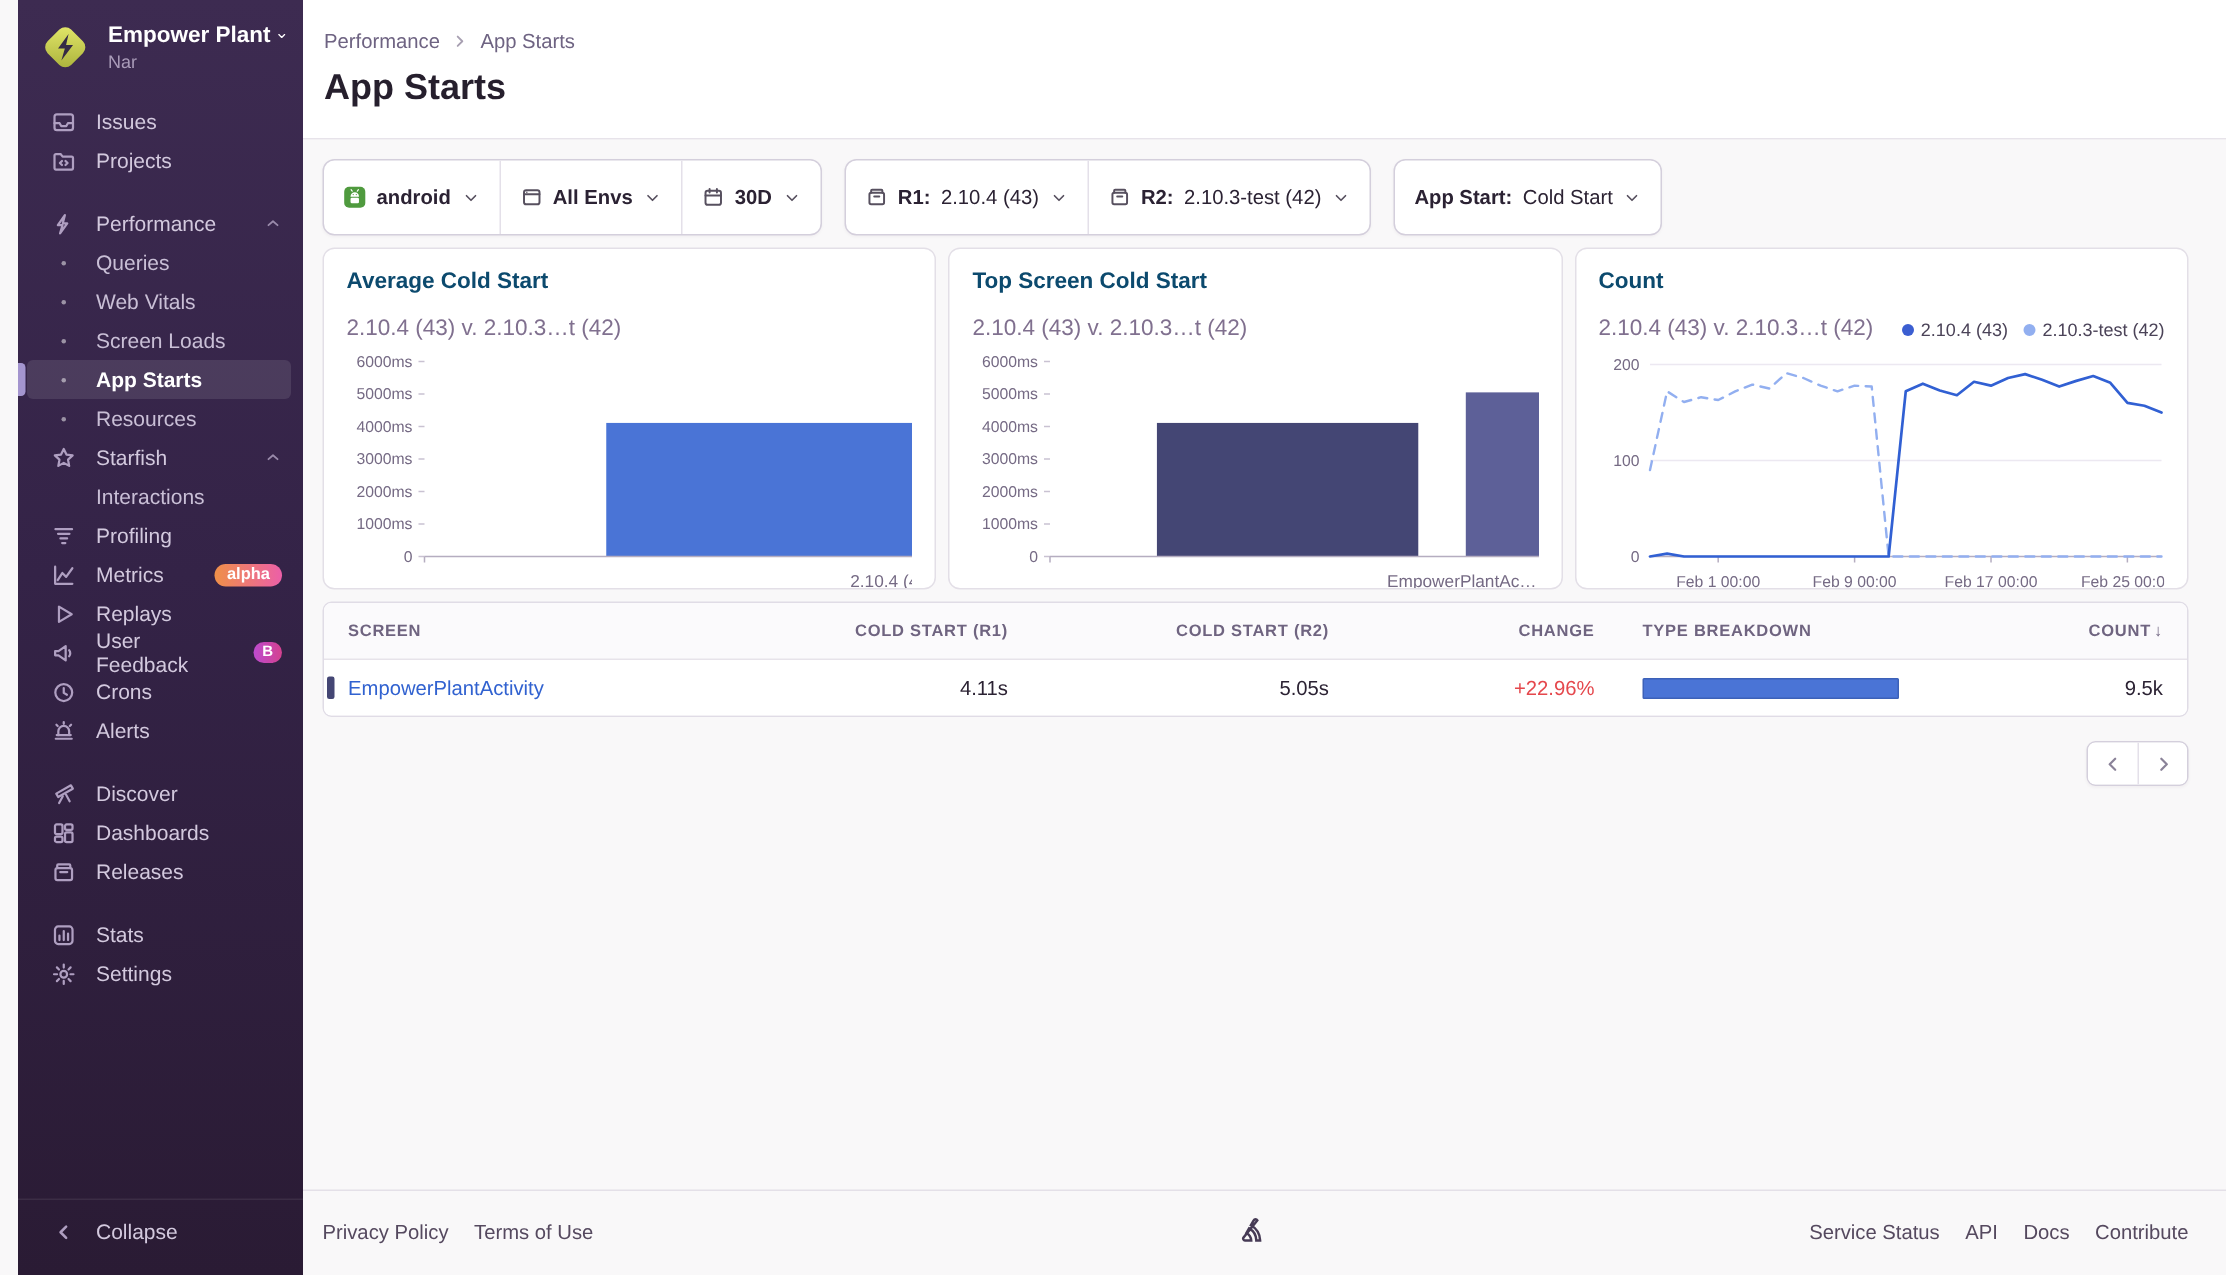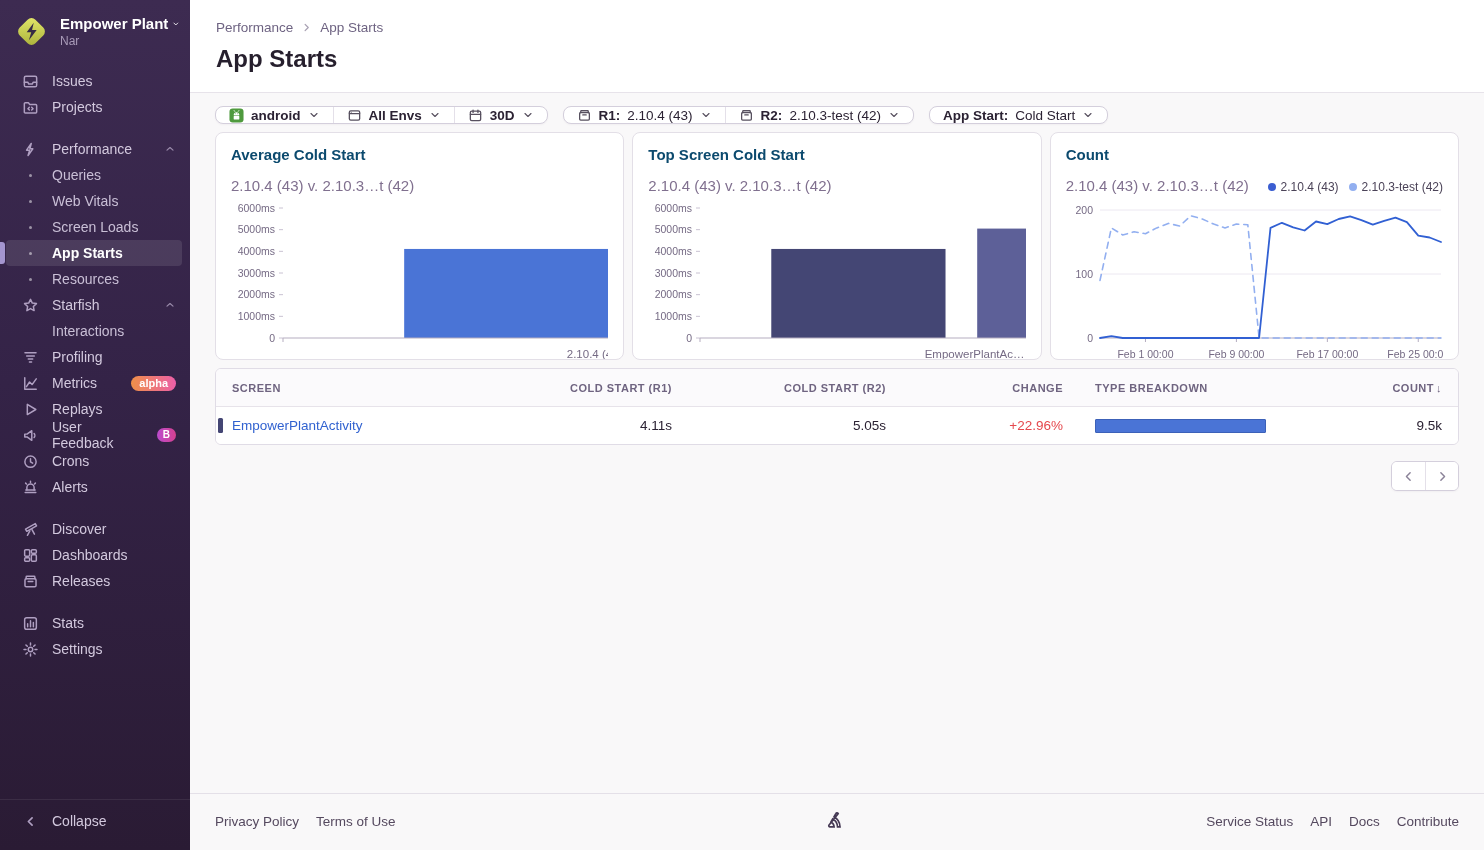--- a/index.html
+++ b/index.html
@@ -1,20 +1,20 @@
 <!DOCTYPE html>
 <html><head>
 <meta charset="utf-8">
 <style>
   * { box-sizing: border-box; margin: 0; padding: 0; }
   html,body { width:1484px; height:850px; overflow:hidden;
     font-family:"Liberation Sans","DejaVu Sans",sans-serif; background:#f9f8f9; }
 
   
-  .sidebar { position:fixed; left:0; top:0; width:190px; height:850px;
+  .sidebar { position:fixed; left:12px; top:0; width:190px; height:850px;
     background:linear-gradient(180deg,#3d2b51 0%,#342347 45%,#2a1b34 100%);
     display:flex; flex-direction:column; color:#d9d2e2; z-index:5; }
   .org-block { display:flex; gap:10px; padding:13px 10px 2px 13px; align-items:flex-start; cursor:pointer; }
   .org-logo { width:37px; height:37px; flex:none; }
   .org-meta { padding-top:2px; min-width:0; }
   .org-name { font-size:15px; font-weight:700; color:#fff; display:flex; align-items:center; gap:4px; white-space:nowrap; }
   .org-proj { font-size:12px; color:#a99bb8; margin-top:2px; }
   .nav { flex:0 0 auto; }
   .nav-section { margin-top:16px; }
   .nav-item, .nav-sub { display:flex; align-items:center; height:26px;
@@ -41,21 +41,21 @@
 
   
   .main { margin-left:190px; width:1294px; height:850px; display:flex; flex-direction:column; background:#f9f8f9; }
   .page-header { background:#fff; border-bottom:1px solid #e7e3ea; padding:20px 26px 0; }
   .breadcrumb { display:flex; align-items:center; gap:8px; font-size:13.5px; color:#6e6382; }
   .crumb-sep { width:11px; height:11px; color:#a8a0b2; }
   .page-title { font-size:24px; font-weight:700; color:#261f2d; margin:10px 0 19px; }
 
   .toolbar { display:flex; gap:15px; padding:13px 25px 7px; }
   .filter-group { display:flex; background:#fff; border:1px solid #d4cfdc; border-radius:8px;
-    height:18px; box-shadow:0 1px 2px rgba(43,34,51,0.04); overflow:hidden; }
+    height:51px; box-shadow:0 1px 2px rgba(43,34,51,0.04); overflow:hidden; }
   .filter-seg { display:flex; align-items:center; gap:7px; padding:0 13px; font-size:13.5px;
     color:#2b2233; cursor:pointer; border-left:1px solid #e4e0e9; white-space:nowrap; }
   .filter-seg:first-child { border-left:none; }
   .filter-seg b { font-weight:700; }
   .filter-seg .icn { width:15px; height:15px; color:#57505f; }
   .filter-seg .chev { width:12px; height:12px; color:#57505f; }
 
   .charts-row { display:flex; gap:8px; padding:1px 25px 0; }
   .card { flex:1; background:#fff; border:1px solid #e3dfe7; border-radius:8px;
     padding:13px 15px 6px; position:relative; height:228px; overflow:hidden; }

